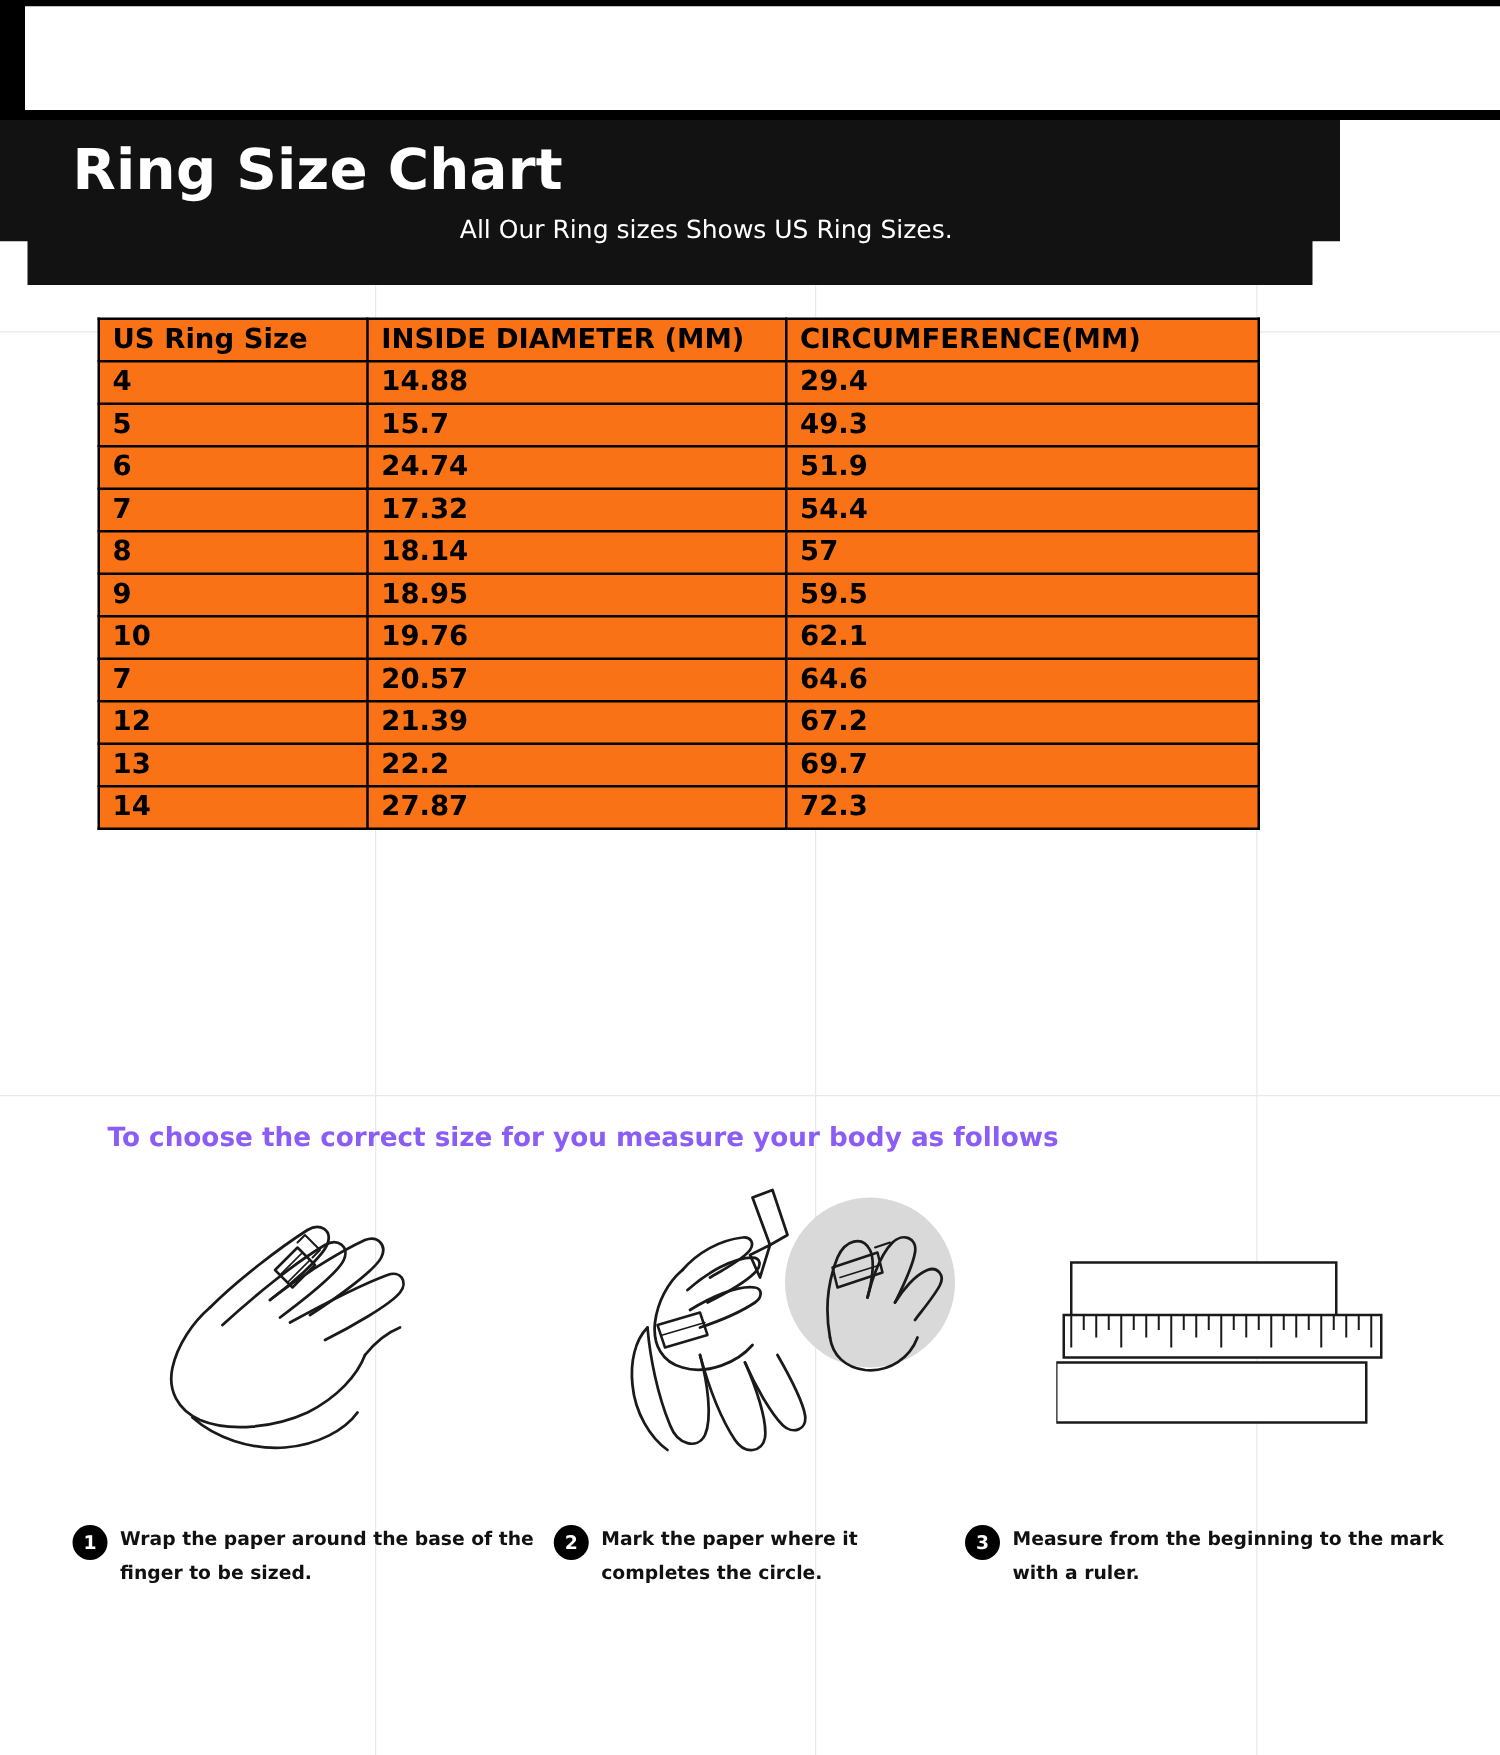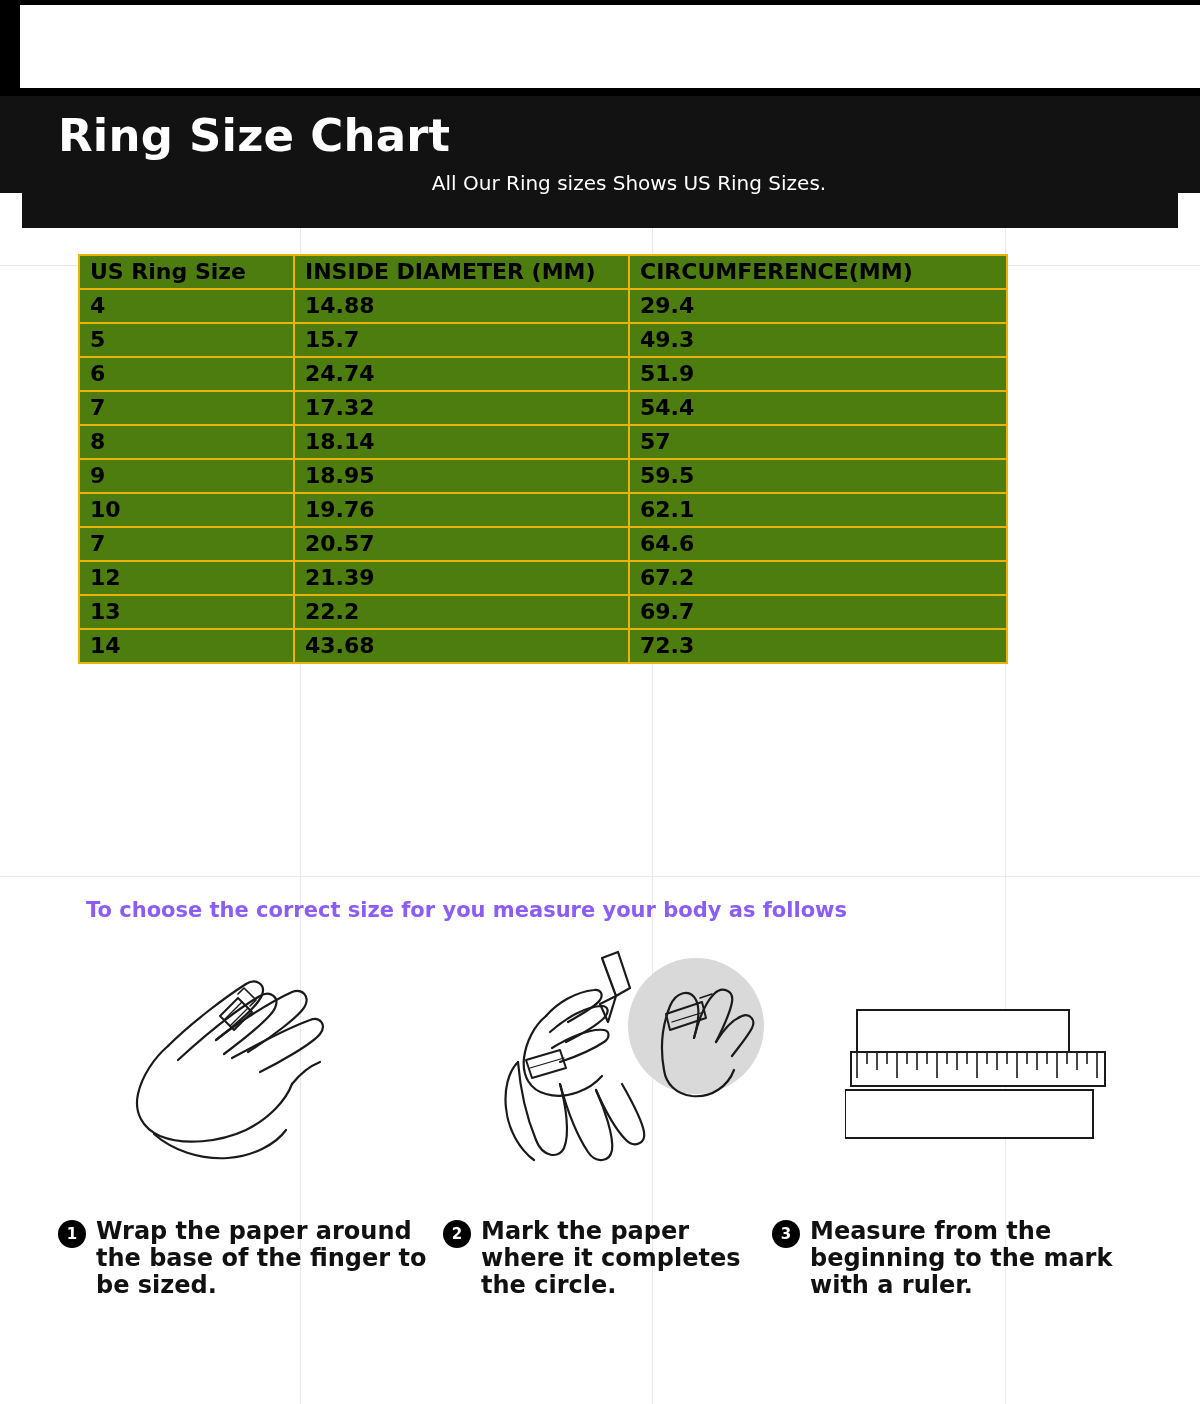--- a/index.html
+++ b/index.html
@@ -32,21 +32,21 @@
     width: 1180px;
     height: 83px;
     background: #ffffff;
   }
 
   
   .header {
     position: absolute;
     left: 0;
     top: 96px;
-    width: 1200px;
+    width: 1072px;
     height: 132px;
     background: #121212;
     box-sizing: border-box;
     padding: 14px 0 0 58px;
   }
   .header h1 {
     margin: 0;
     font-size: 45px;
     line-height: 52px;
     font-weight: bold;
@@ -93,28 +93,28 @@
     top: 254px;
     width: 928px;
   }
   table.size-table {
     border-collapse: collapse;
     width: 928px;
     table-layout: fixed;
   }
   table.size-table th,
   table.size-table td {
-    border: 2px solid #eab308;
+    border: 2px solid #000000;
     font-size: 22px;
     font-weight: bold;
     text-align: left;
     padding: 3px 0 4px 10px;
     height: 34px;
     box-sizing: border-box;
-    background: #4d7c0f;
+    background: #f97316;
     white-space: nowrap;
   }
   table.size-table th {
     font-size: 22px;
   }
   table.size-table col.c1 { width: 215px; }
   table.size-table col.c2 { width: 335px; }
   table.size-table col.c3 { width: 378px; }
 
   
@@ -167,21 +167,21 @@
     color: #ffffff;
     font-size: 15px;
     font-weight: bold;
     display: flex;
     align-items: center;
     justify-content: center;
     margin-right: 10px;
     margin-top: 2px;
   }
   .step-text {
-    font-size: 24px;
+    font-size: 15px;
     line-height: 27px;
     font-weight: bold;
     color: #111111;
   }
 </style>
 </head>
 <body>
 
 <div class="guide v" style="left:300px; top:228px; height:1176px;"></div>
 <div class="guide v" style="left:652px; top:228px; height:1176px;"></div>
@@ -260,21 +260,21 @@
         <td>21.39</td>
         <td>67.2</td>
       </tr>
       <tr>
         <td>13</td>
         <td>22.2</td>
         <td>69.7</td>
       </tr>
       <tr>
         <td>14</td>
-        <td>43.68</td>
+        <td>27.87</td>
         <td>72.3</td>
       </tr>
     </tbody>
   </table>
 </div>
 
 <div class="choose-line">To choose the correct size for you measure your body as follows</div>
 
 <div class="illustrations">
 

